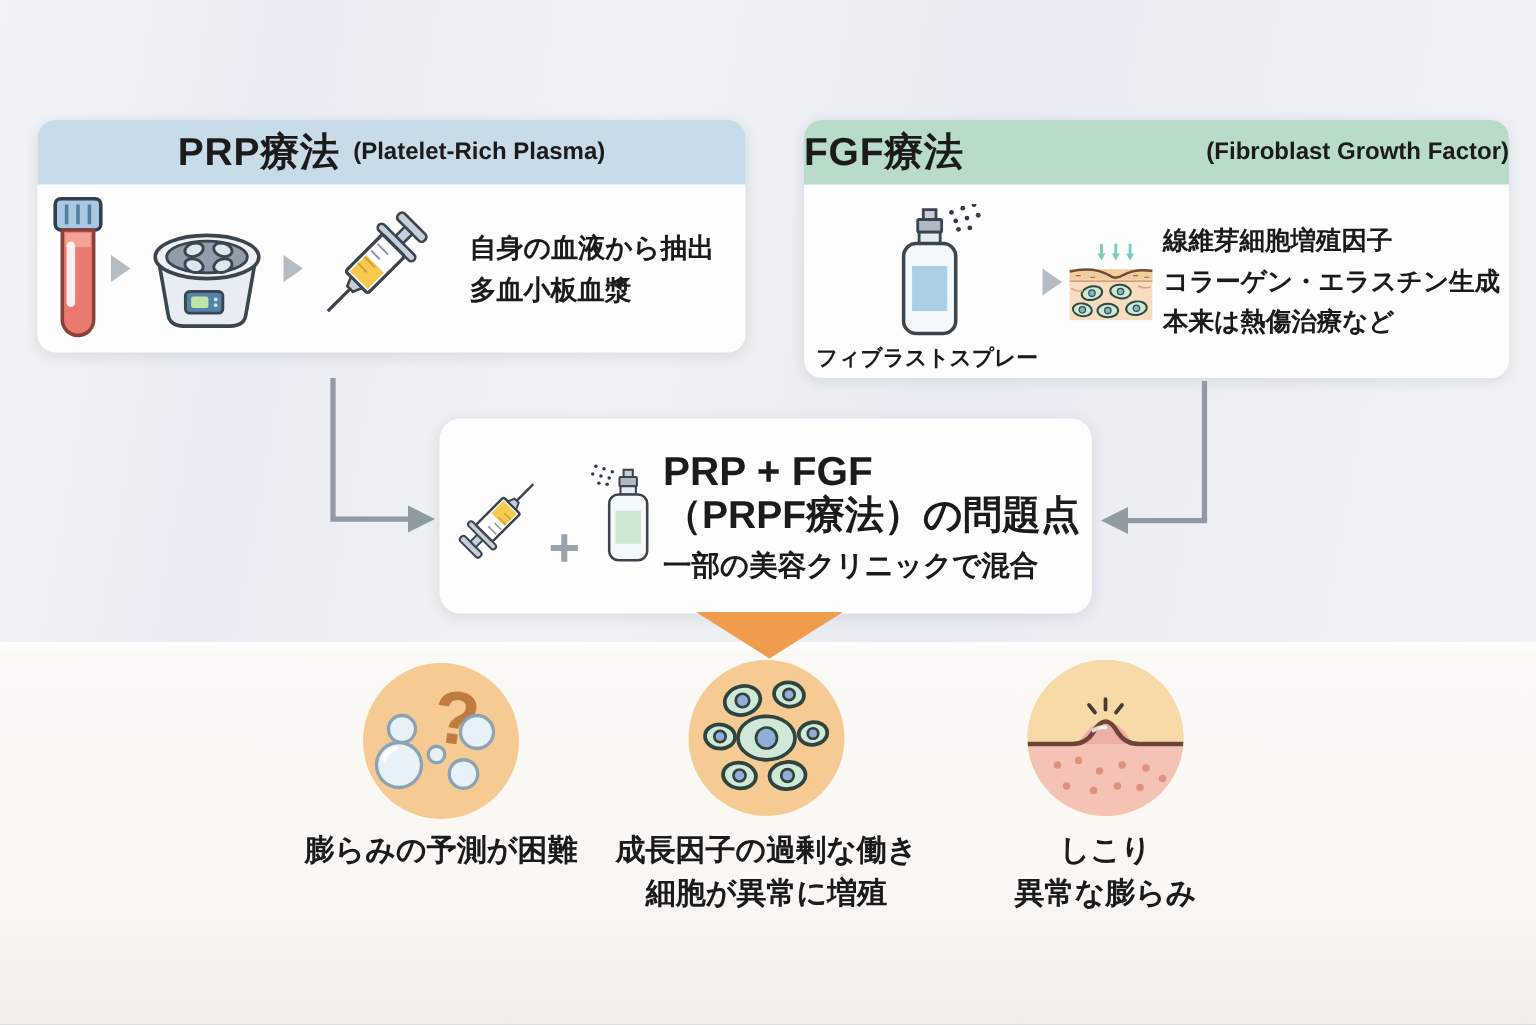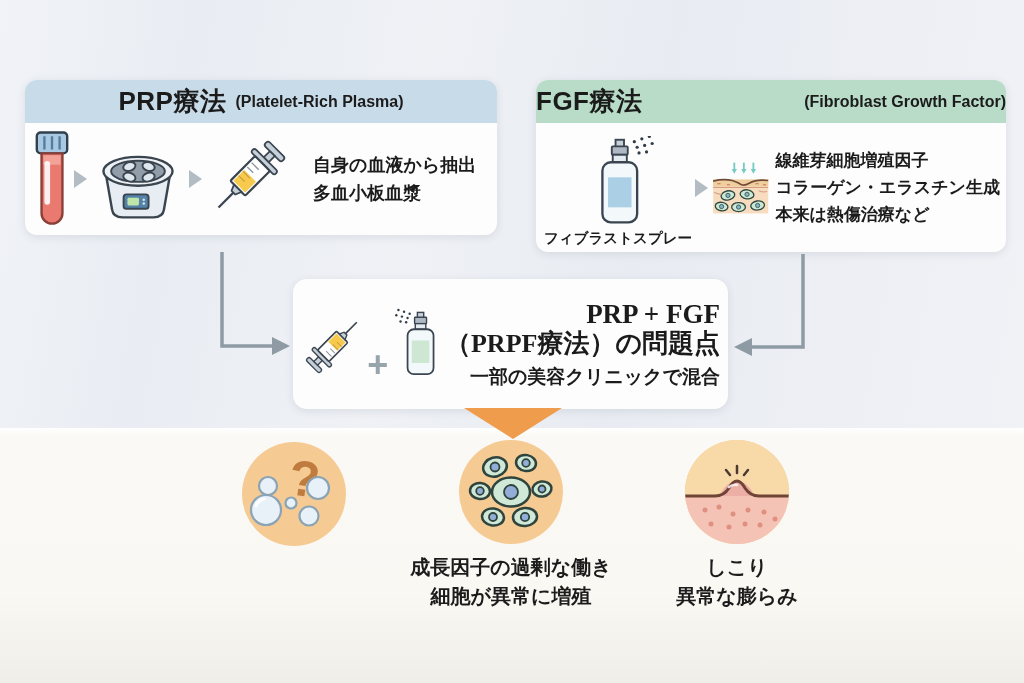--- a/index.html
+++ b/index.html
@@ -27,21 +27,21 @@
     border-top:9px solid transparent;border-bottom:9px solid transparent;
     margin:0 3px;flex:none;}
   .box-lines{font-size:18px;font-weight:bold;line-height:28px;white-space:nowrap;margin-left:24px;}
   .fgf-box .box-lines{font-size:17px;line-height:27px;margin-left:5px;}
   .spray-col{display:flex;flex-direction:column;align-items:center;flex:none;margin-top:8px;}
   .spray-col svg{margin-left:12px;}
   .spray-label{font-size:14.5px;font-weight:bold;white-space:nowrap;margin-top:1px;}
   .center-box{left:293px;top:279px;width:435px;height:130px;border-radius:14px;}
   .center-content{display:flex;align-items:center;height:100%;padding:0 8px 0 10px;}
   .plus-sign{font-size:36px;font-weight:bold;color:#98a4ac;margin:42px 2px 0 0;flex:none;}
-  .center-text{flex:1;text-align:right;font-family:Liberation Serif, serif;}
+  .center-text{flex:1;text-align:left;}
   .center-title{font-size:27px;font-weight:bold;line-height:31px;white-space:nowrap;}
   .center-title2{font-size:26px;font-weight:bold;line-height:27px;white-space:nowrap;}
   .center-sub{font-size:19px;font-weight:bold;margin-top:7px;white-space:nowrap;}
   .overlay-svg{position:absolute;left:0;top:0;width:1024px;height:683px;pointer-events:none;}
   .down-arrow{position:absolute;left:464px;top:408px;width:0;height:0;
     border-left:49px solid transparent;border-right:49px solid transparent;
     border-top:31px solid #ef9c4d;}
   .problem{position:absolute;width:104px;height:104px;border-radius:50%;background:#f6ca93;}
   .problem svg{position:absolute;left:0;top:0;}
   .p1{left:242px;top:442px;} .p2{left:459px;top:440px;} .p3{left:685px;top:440px;}
@@ -287,20 +287,24 @@
         </g>
         <g stroke="#4a3a32" stroke-width="2.5" stroke-linecap="round">
           <line x1="41" y1="30" x2="45" y2="35"></line>
           <line x1="52" y1="26" x2="52" y2="33"></line>
           <line x1="63" y1="30" x2="59" y2="35"></line>
         </g>
       </g>
     </svg>
   </div>
 
+  <div class="problem-label pl1">
+    <div>膨らみの予測が困難</div>
+    <div></div>
+  </div>
   <div class="problem-label pl2">
     <div>成長因子の過剰な働き</div>
     <div>細胞が異常に増殖</div>
   </div>
   <div class="problem-label pl3">
     <div>しこり</div>
     <div>異常な膨らみ</div>
   </div>
 
 </div>

